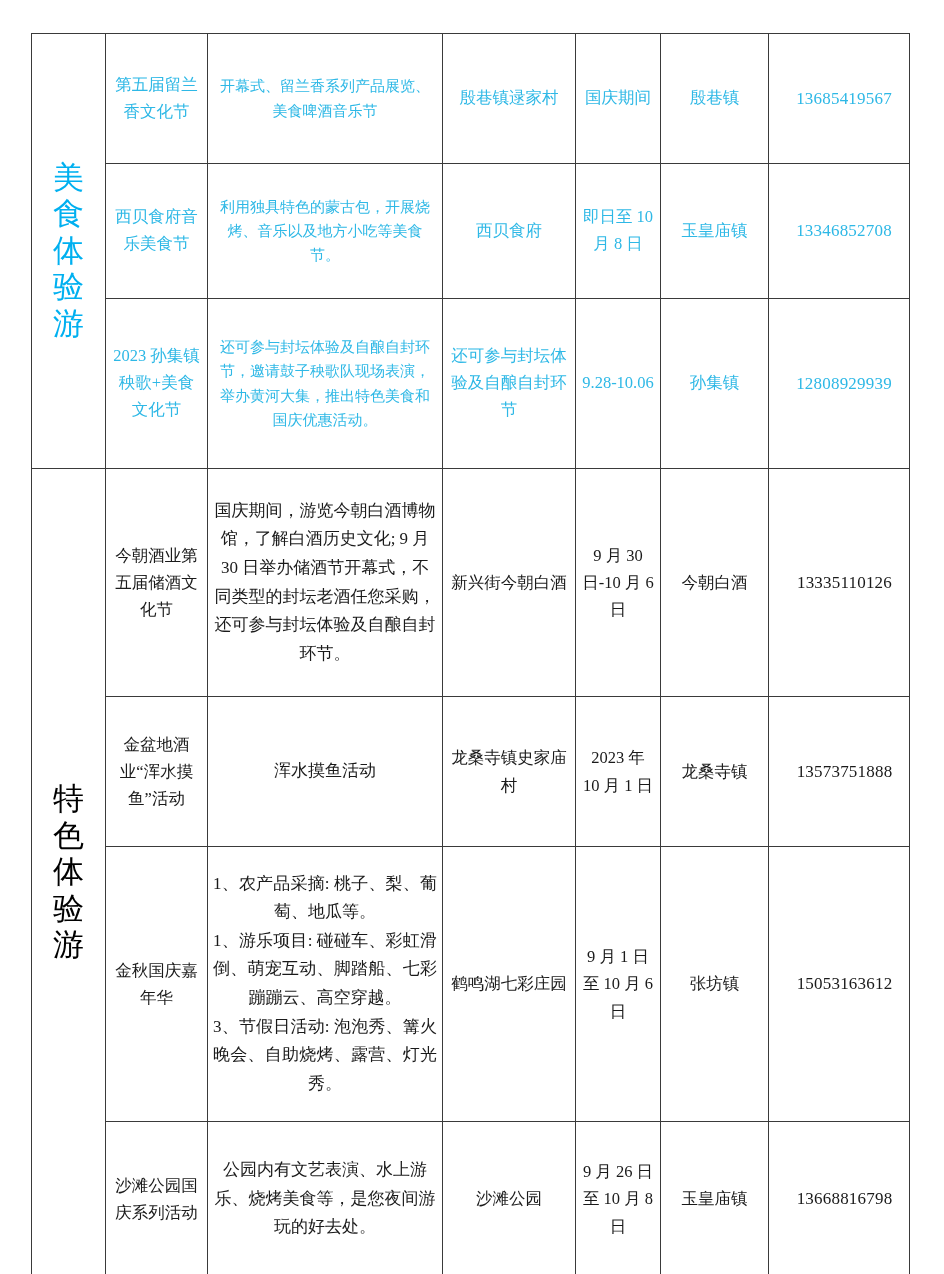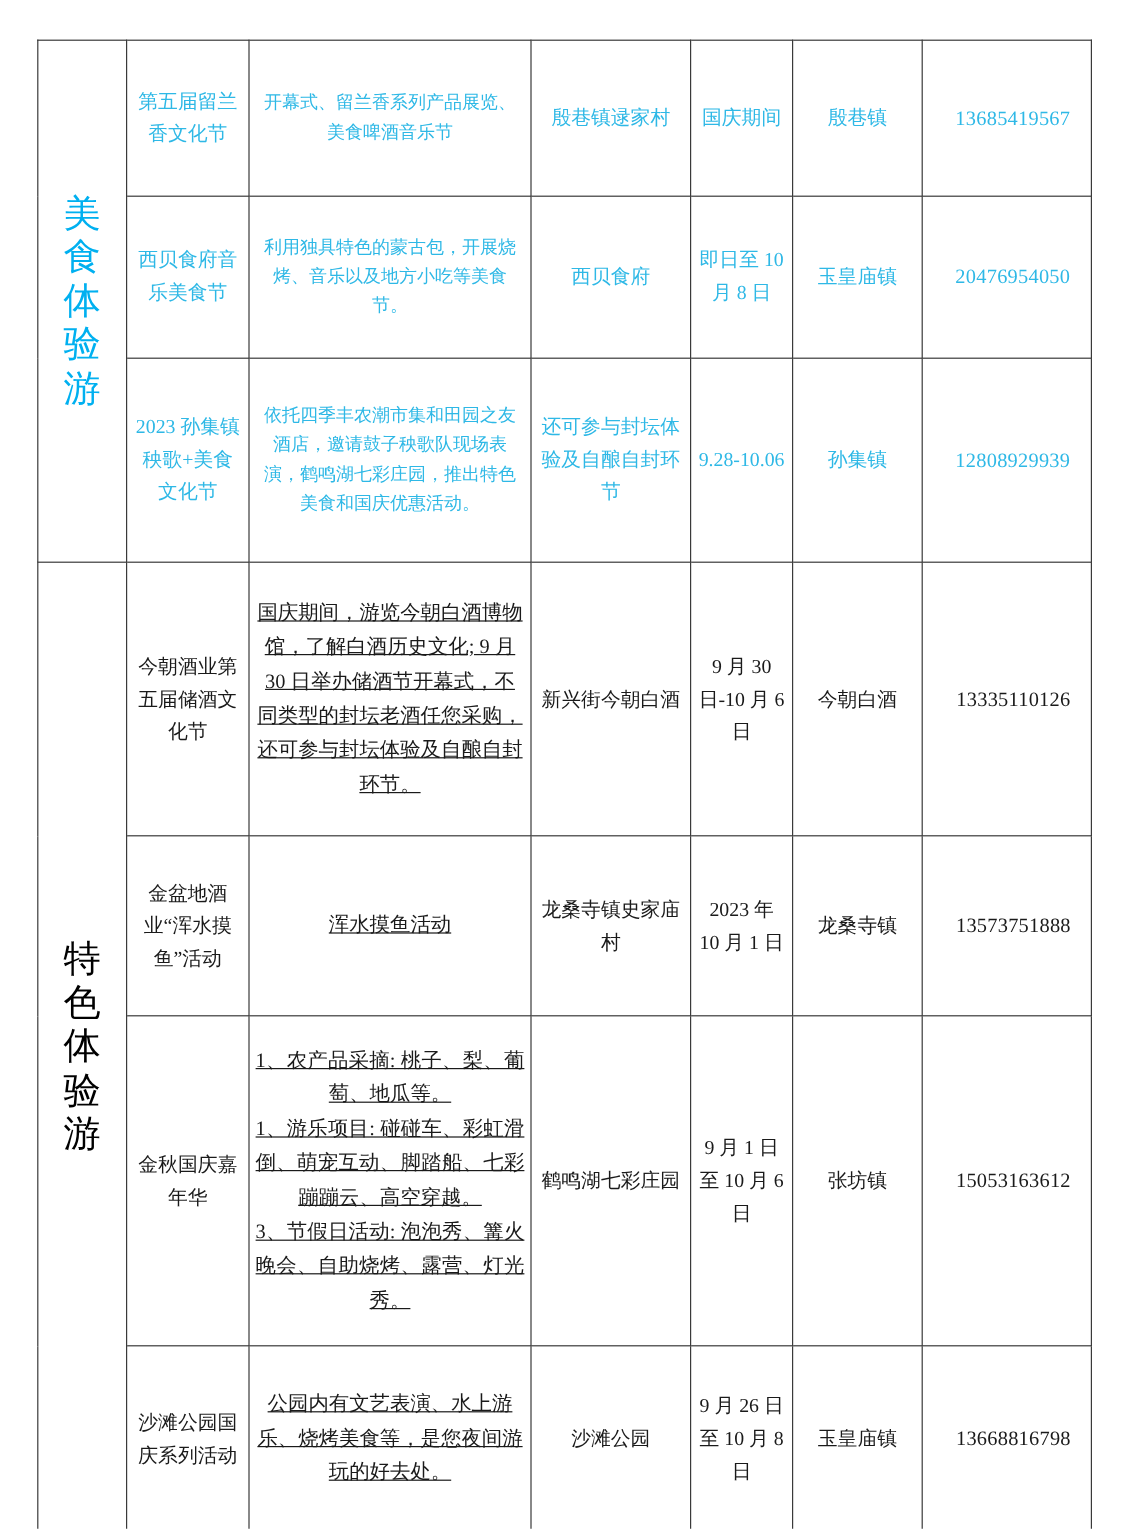--- a/index.html
+++ b/index.html
@@ -77,21 +77,21 @@
   .sec-food .c-tel-cell  { font-size: 17px; letter-spacing: 0.2px; padding-left: 15px; }
 
   
   .sec-feature td { color: #1a1a1a; }
   .sec-feature .cat-label { color: #000000; font-size: 31px; }
 
   .sec-feature .c-name-cell,
   .sec-feature .c-loc-cell,
   .sec-feature .c-town-cell,
   .sec-feature .c-date-cell { font-size: 16.5px; line-height: 1.64; }
-  .sec-feature .c-desc-cell { font-size: 17px; line-height: 1.68; text-decoration: underline; }
+  .sec-feature .c-desc-cell { font-size: 17px; line-height: 1.68; }
   .sec-feature .c-tel-cell  { font-size: 17px; letter-spacing: 0.2px; padding-left: 16px; }
   .desc-block { margin: 0; text-align: justify; text-align-last: center; }
 
   .nowrapnum { white-space: nowrap; }
 </style>
 </head>
 <body>
 
 <div class="page">
 
@@ -124,26 +124,26 @@
         <td class="c-town-cell">殷巷镇</td>
         <td class="c-tel-cell nowrapnum">13685419567</td>
       </tr>
 
       <tr class="sec-food" style="height: 135px;">
         <td class="c-name-cell">西贝食府音乐美食节</td>
         <td class="c-desc-cell">利用独具特色的蒙古包，开展烧烤、音乐以及地方小吃等美食节。</td>
         <td class="c-loc-cell">西贝食府</td>
         <td class="c-date-cell">即日至 10 月 8 日</td>
         <td class="c-town-cell">玉皇庙镇</td>
-        <td class="c-tel-cell nowrapnum">20476954050</td>
+        <td class="c-tel-cell nowrapnum">13346852708</td>
       </tr>
 
       <tr class="sec-food" style="height: 170px;">
         <td class="c-name-cell">2023 孙集镇秧歌+美食文化节</td>
-        <td class="c-desc-cell">依托四季丰农潮市集和田园之友酒店，邀请鼓子秧歌队现场表演，鹤鸣湖七彩庄园，推出特色美食和国庆优惠活动。</td>
+        <td class="c-desc-cell">还可参与封坛体验及自酿自封环节，邀请鼓子秧歌队现场表演，举办黄河大集，推出特色美食和国庆优惠活动。</td>
         <td class="c-loc-cell">还可参与封坛体验及自酿自封环节</td>
         <td class="c-date-cell">9.28-10.06</td>
         <td class="c-town-cell">孙集镇</td>
         <td class="c-tel-cell nowrapnum">12808929939</td>
       </tr>
 
       <tr class="sec-feature" style="height: 228px;">
         <td class="cat-cell" rowspan="4">
           <div class="cat-label">
             <span class="ch">特</span>

